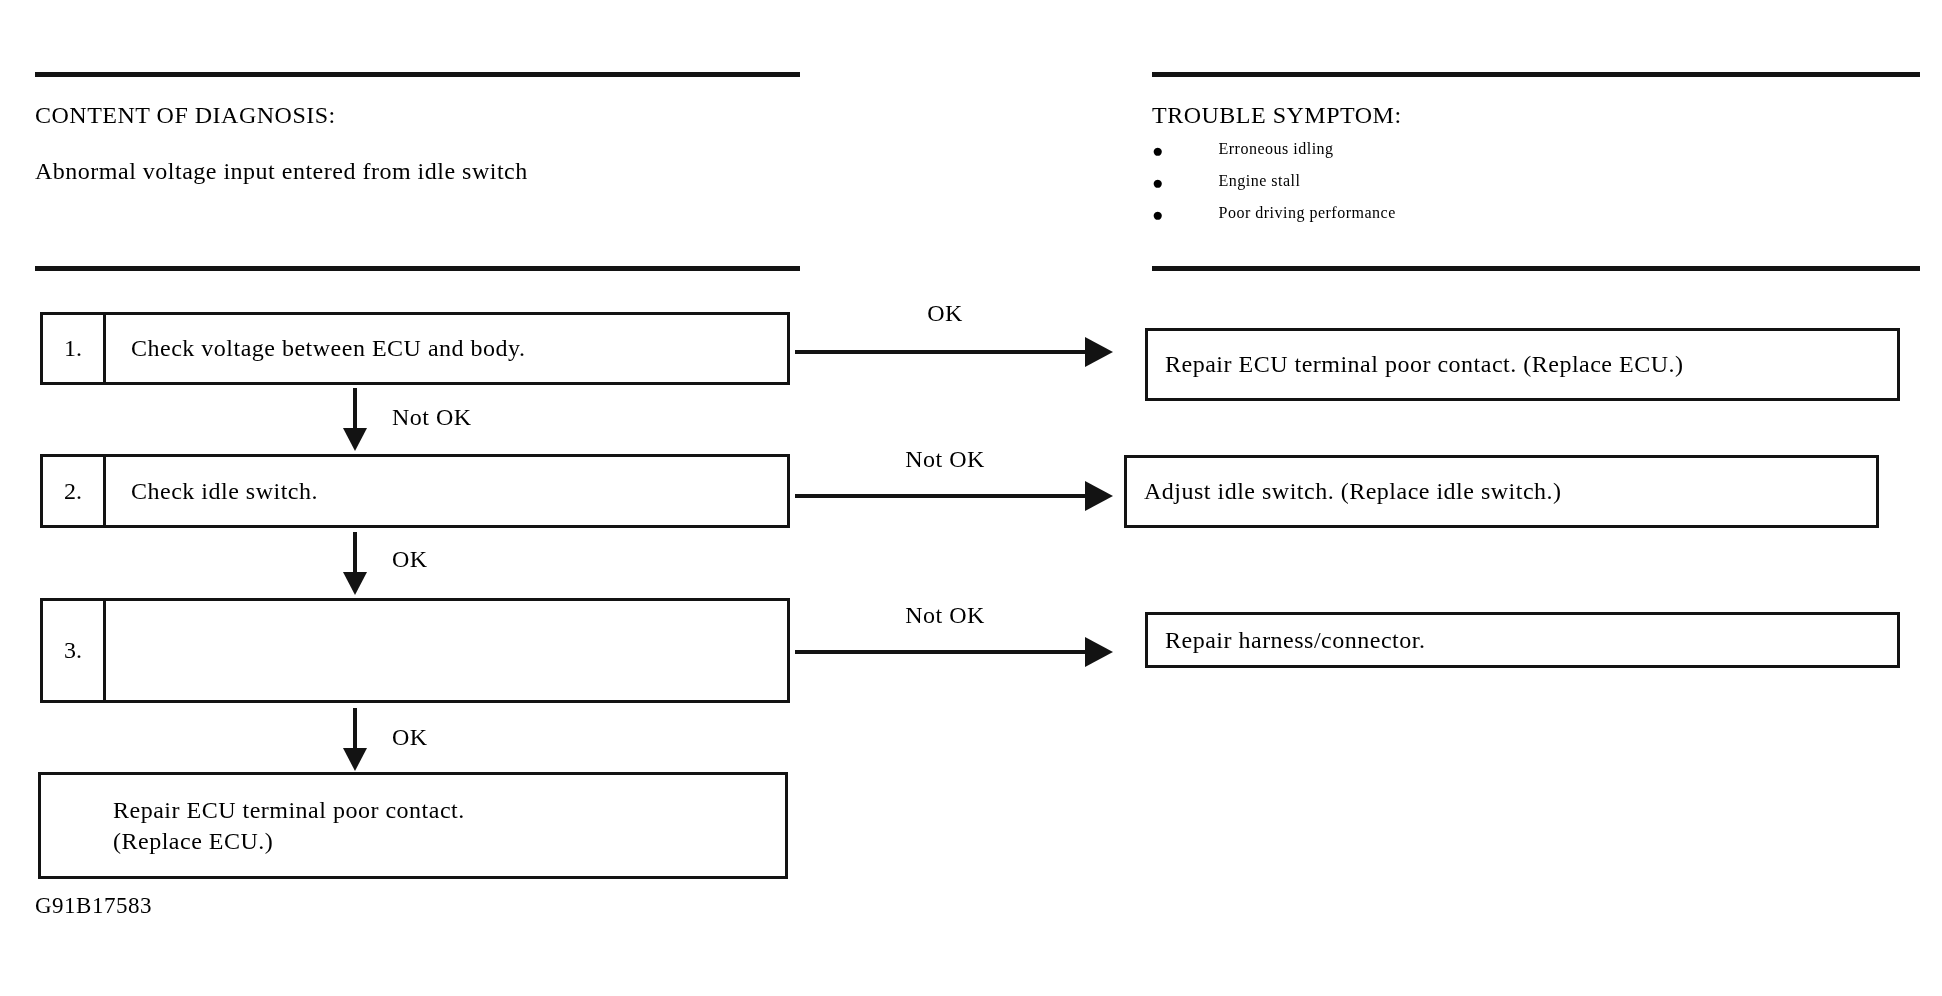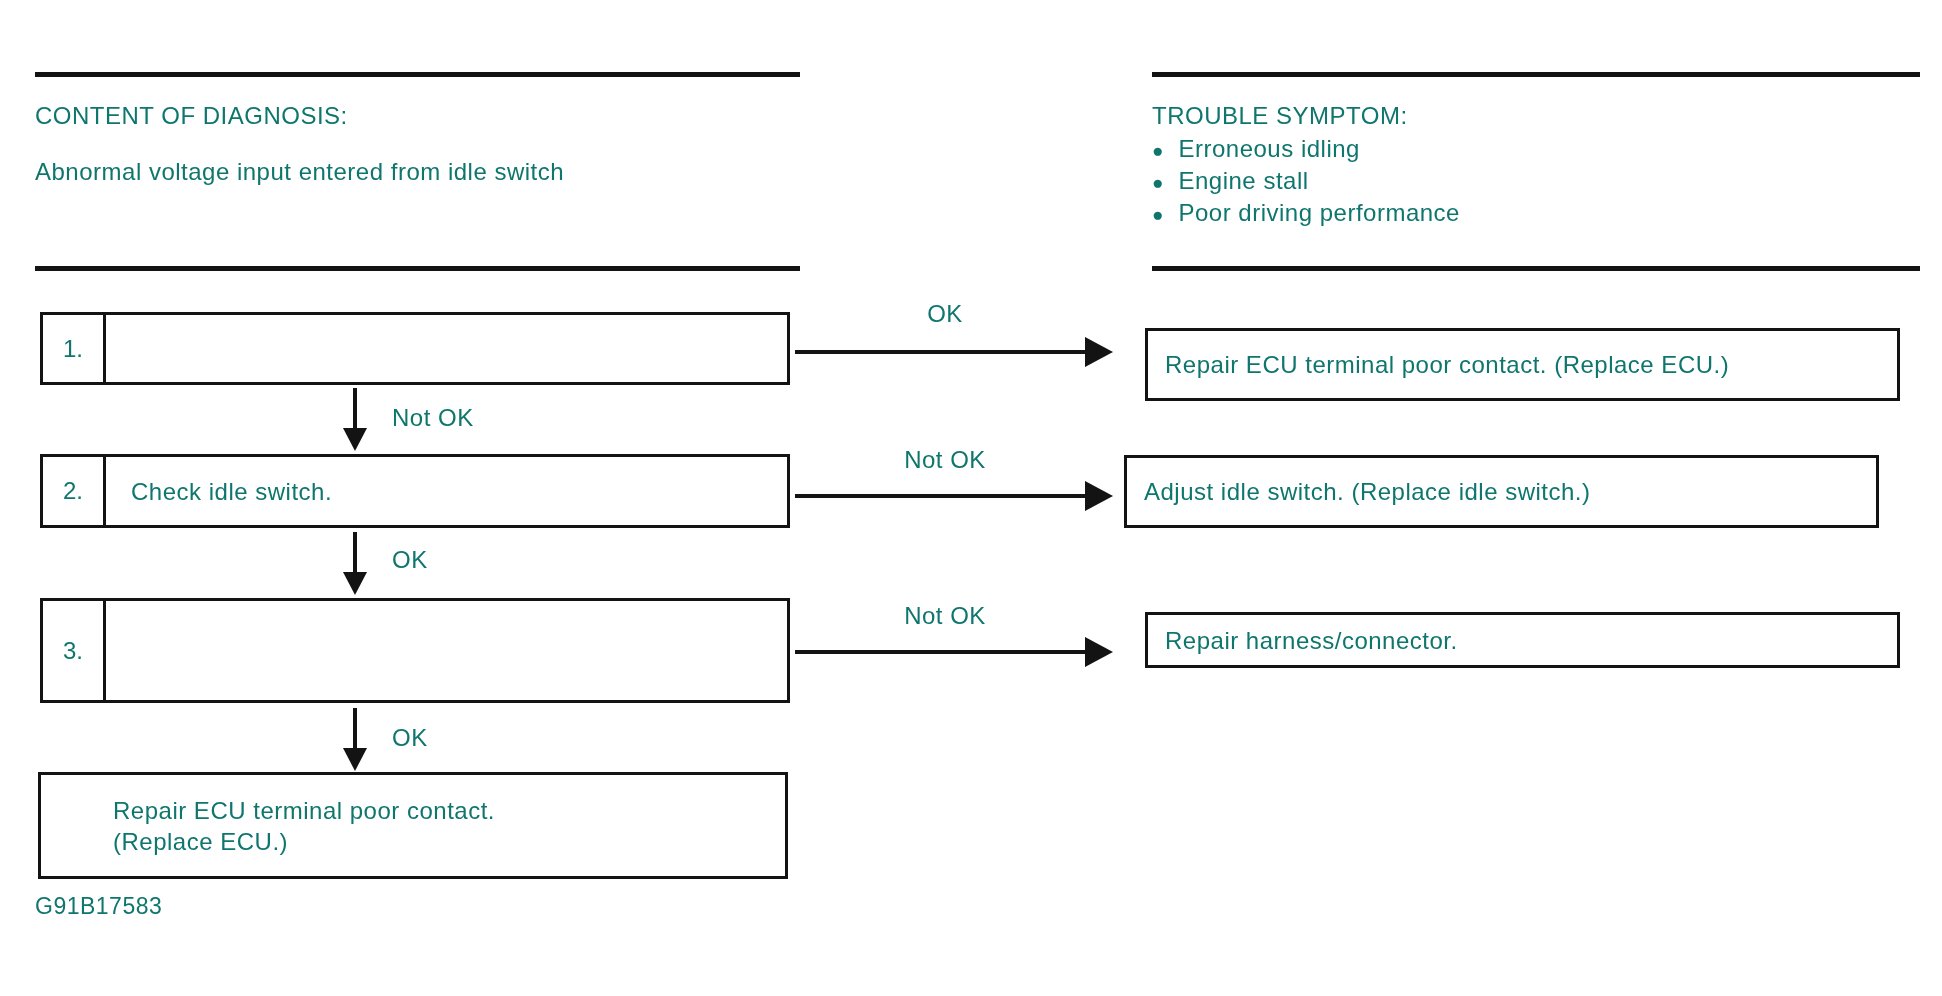--- a/index.html
+++ b/index.html
@@ -5,22 +5,22 @@
   html, body {
     margin: 0;
     padding: 0;
     background: #ffffff;
   }
   .canvas {
     position: relative;
     width: 1942px;
     height: 996px;
     background: #ffffff;
-    font-family: Liberation Sans, sans-serif;
-    color: #0f766e;
+    font-family: Liberation Serif, serif;
+    color: #000000;
     overflow: hidden;
   }
   .rule {
     position: absolute;
     height: 5px;
     background: #131313;
   }
   .txt {
     position: absolute;
     font-size: 24px;
@@ -36,23 +36,24 @@
     align-items: center;
     height: 32px;
     gap: 15px;
   }
   .bullet-dot {
     font-size: 19px;
     line-height: 1;
     transform: translateY(1px);
   }
   .bullet-text {
-    font-size: 24px;
-    letter-spacing: 0.5px;
-    white-space: nowrap;
+    font-size: 16px;
+    letter-spacing: 0.5px;
+    white-space: nowrap;
+    margin-left: 40px;
   }
   .box {
     position: absolute;
     box-sizing: border-box;
     border: 3px solid #131313;
     background: #ffffff;
     display: flex;
     align-items: stretch;
   }
   .numcell {
@@ -160,20 +161,23 @@
       <span class="bullet-dot">●</span>
       <span class="bullet-text">Poor driving performance</span>
     </div>
   </div>
 
   <div class="rule" style="left:35px; top:266px; width:765px;"></div>
   <div class="rule" style="left:1152px; top:266px; width:768px;"></div>
 
   <div class="box" style="left:40px; top:312px; width:750px; height:73px;">
     <div class="numcell">1.</div>
+    <div class="boxbody">
+      <div class="boxline">Check voltage between ECU and body.</div>
+    </div>
   </div>
   <div class="h-label" style="top:300px;">OK</div>
   <div class="h-arrow" style="left:795px; top:350px; width:290px;"></div>
   <div class="box" style="left:1145px; top:328px; width:755px; height:73px;">
     <div class="boxbody result-body">
       <div class="boxline">Repair ECU terminal poor contact. (Replace ECU.)</div>
     </div>
   </div>
   <div class="v-arrow" style="left:353px; top:388px; height:40px;"></div>
   <div class="v-label" style="top:404px;">Not OK</div>

